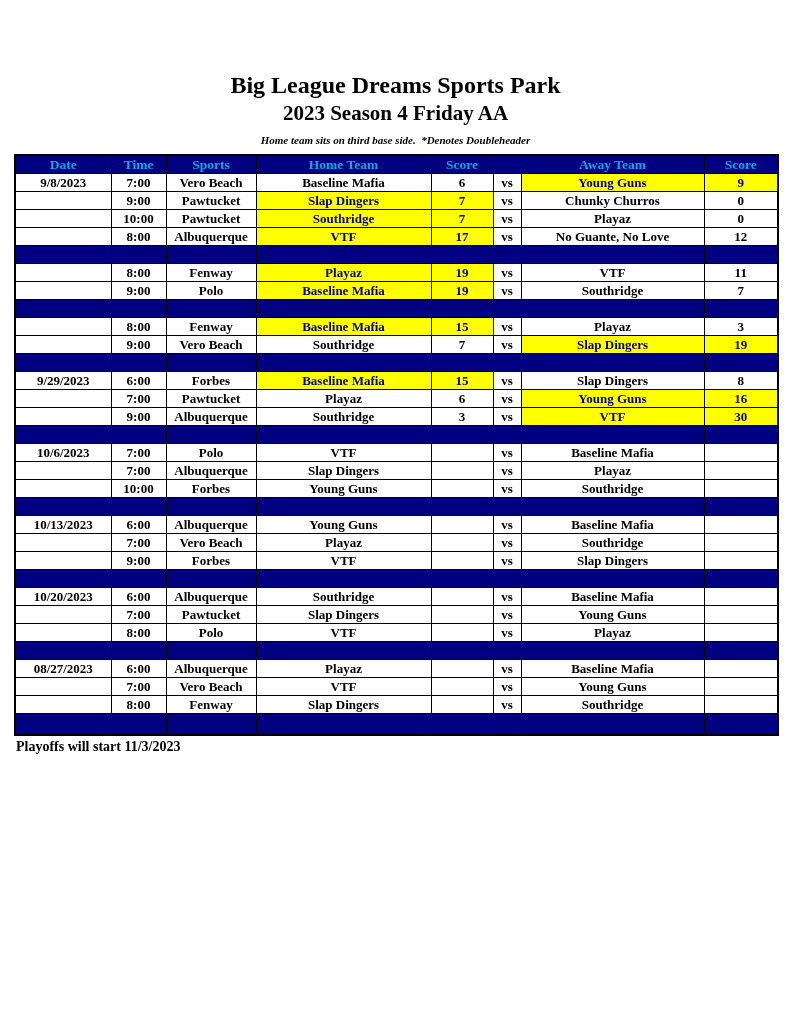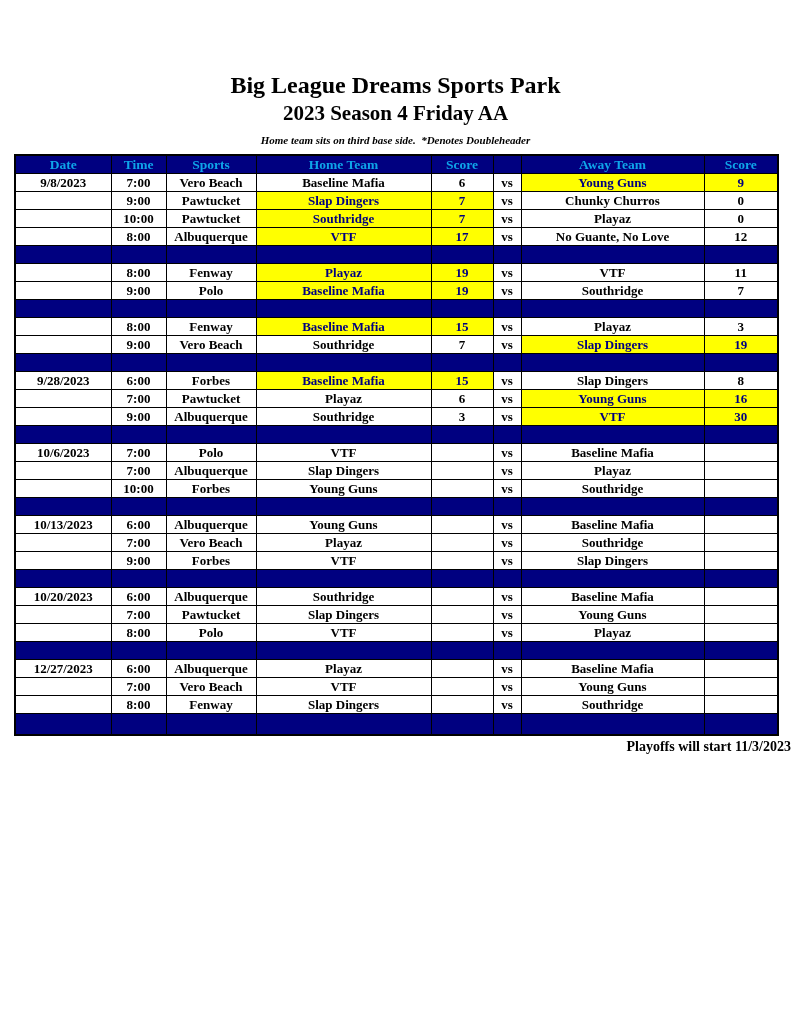--- a/index.html
+++ b/index.html
@@ -74,21 +74,21 @@
     background: #ffff00;
     color: #000080;
   }
   td.vs {
     font-size: 11.5px;
   }
   .playoffs {
     font-size: 14px;
     font-weight: bold;
     margin: 3px 0 4px 16px;
-    text-align: right;
+    text-align: left;
   }
 </style>
 </head>
 <body>
 
 <div class="page">
   <div class="header-area">
     <h1 class="title">Big League Dreams Sports Park</h1>
     <h2 class="subtitle">2023 Season 4 Friday AA</h2>
     <div class="note">Home team sits on third base side.  *Denotes Doubleheader</div>
@@ -222,21 +222,21 @@
           <td></td>
           <td></td>
           <td></td>
           <td></td>
           <td></td>
           <td></td>
           <td></td>
           <td></td>
         </tr>
         <tr>
-          <td>9/28/2023</td>
+          <td>9/29/2023</td>
           <td>6:00</td>
           <td>Forbes</td>
           <td class="win">Baseline Mafia</td>
           <td class="win">15</td>
           <td class="vs">vs</td>
           <td>Slap Dingers</td>
           <td>8</td>
         </tr>
         <tr>
           <td></td>
@@ -382,21 +382,21 @@
           <td></td>
           <td></td>
           <td></td>
           <td></td>
           <td></td>
           <td></td>
           <td></td>
           <td></td>
         </tr>
         <tr>
-          <td>12/27/2023</td>
+          <td>08/27/2023</td>
           <td>6:00</td>
           <td>Albuquerque</td>
           <td>Playaz</td>
           <td></td>
           <td class="vs">vs</td>
           <td>Baseline Mafia</td>
           <td></td>
         </tr>
         <tr>
           <td></td>

